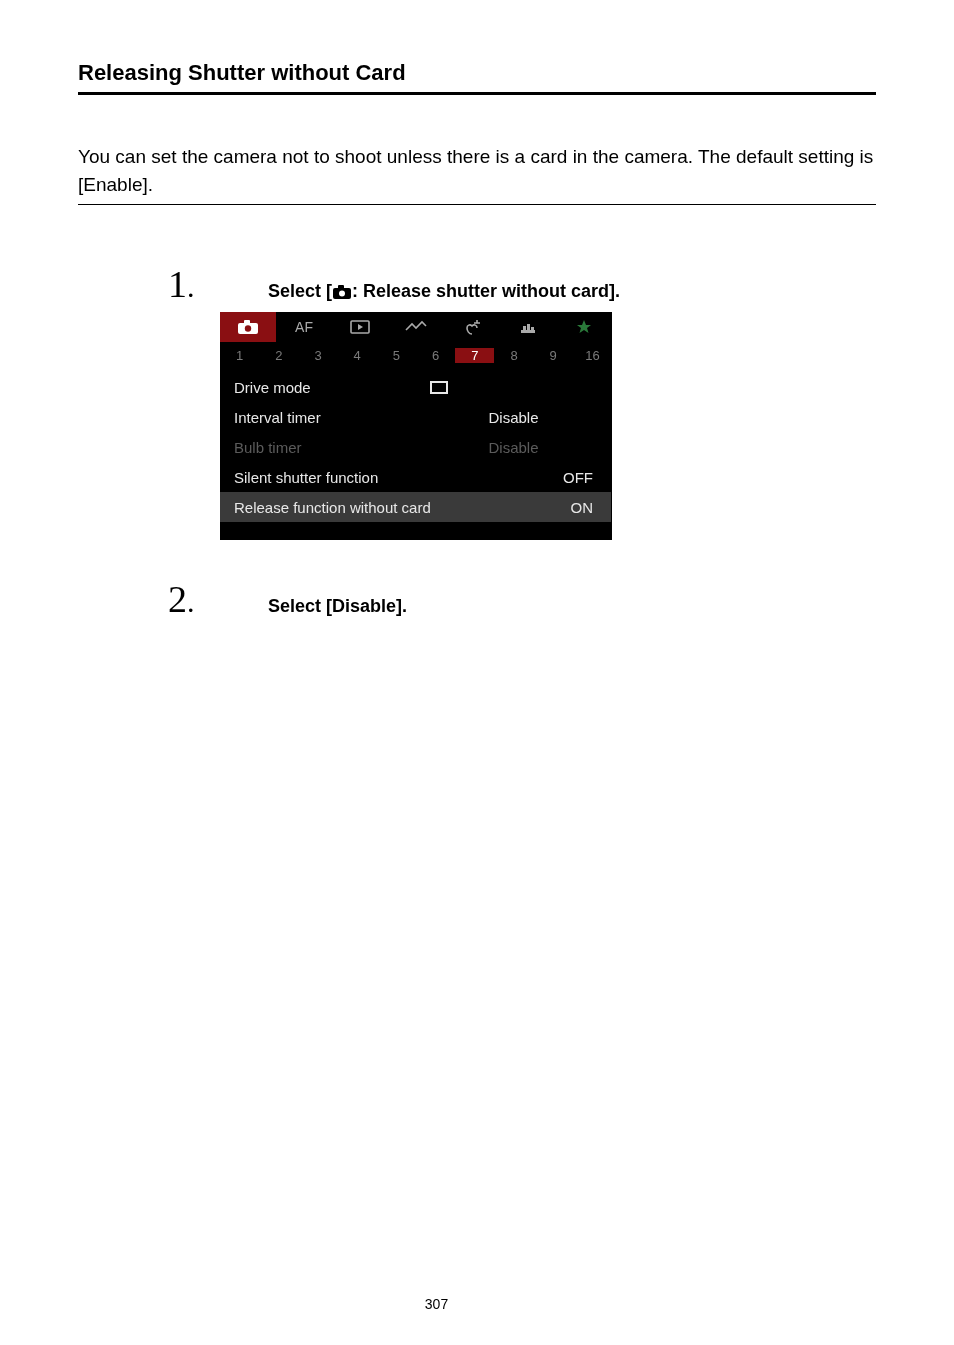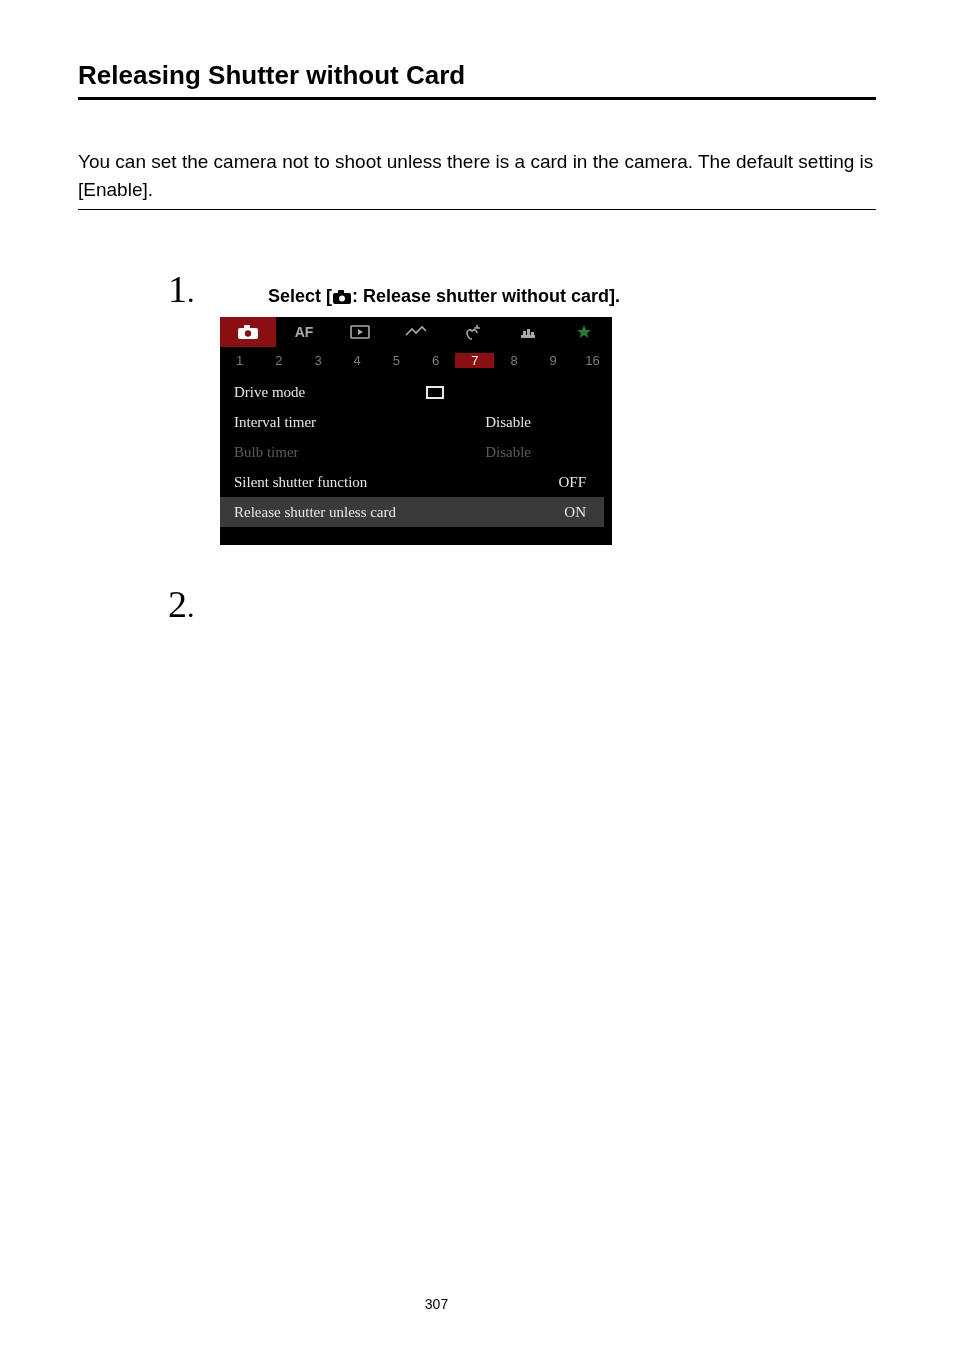--- a/index.html
+++ b/index.html
@@ -1,18 +1,18 @@
 <!DOCTYPE html>
 <html><head>
 <meta charset="utf-8">
 <style>
   * { box-sizing: border-box; margin: 0; padding: 0; }
   html, body { width: 954px; height: 1345px; background: #fff; font-family: Arial, Helvetica, sans-serif; color: #000; }
   .page { padding: 60px 78px 0 78px; }
-  .title { font-size: 26px; font-weight: bold; margin-bottom: 6px; }
+  .title { font-size: 22px; font-weight: bold; margin-bottom: 6px; }
   .title-rule { border: none; border-top: 3px solid #000; margin-bottom: 48px; }
   .intro { font-size: 19px; line-height: 1.45; margin-bottom: 6px; }
   .intro-rule { border: none; border-top: 1px solid #000; margin-bottom: 60px; }
   .bold { font-weight: normal; }
 
   .steps { margin-left: 90px; }
   .step { display: flex; align-items: baseline; margin-bottom: 40px; }
   .step-num { font-size: 38px; font-family: "Times New Roman", serif; width: 52px; flex: 0 0 52px; line-height: 1; }
   .step-num .dot { font-size: 30px; }
   .step-body { flex: 1 1 auto; }
@@ -21,21 +21,21 @@
 
   
   .menu { width: 392px; background: #000; margin-top: 10px; font-family: Arial, sans-serif; }
   .menu-tabs { display: flex; height: 30px; align-items: center; }
   .tab { flex: 1 1 0; display:flex; align-items:center; justify-content:center; color:#aaa; height:100%; }
   .tab.active { background:#8a0f12; color:#fff; }
   .tab svg { display:block; }
   .menu-pages { display:flex; height: 26px; align-items:center; background:#000; color:#7a7a7a; font-size:13px; }
   .page-num { flex:1 1 0; text-align:center; }
   .page-num.active { background:#8a0f12; color:#fff; }
-  .menu-items { padding: 4px 8px 18px 0; font-family: Liberation Serif, serif; }
+  .menu-items { padding: 4px 1px 18px 0; }
   .menu-row { display:flex; align-items:center; height:30px; padding: 0 14px; color:#e8e8e8; font-size:15px; }
   .menu-row.dim { color:#5b5b5b; }
   .menu-row.highlight { background:#3a3a3a; }
   .menu-row .mlabel { flex: 0 0 66%; }
   .menu-row .mvalue { flex: 1 1 auto; text-align:center; }
   .menu-row .mvalue.right { text-align:right; padding-right: 4px; }
   .menu-row .micon { flex:1 1 auto; display:flex; align-items:center; }
   .box-icon { display:inline-block; width:18px; height:13px; border:2px solid #e8e8e8; }
 
   .pagenum { position: absolute; left:0; width:873px; text-align:center; top: 1296px; font-size:14px; color:#000; }
@@ -73,21 +73,21 @@
 
         <div class="menu">
           <div class="menu-tabs">
             <div class="tab active">
               <svg width="22" height="16" viewBox="0 0 22 16">
                   <rect x="1" y="4" width="20" height="11" rx="2" fill="#fff"></rect>
                   <rect x="7" y="1" width="6" height="4" rx="1" fill="#fff"></rect>
                   <circle cx="11" cy="9.5" r="3.2" fill="#8a0f12"></circle>
                 </svg>
             </div>
-            <div class="tab" style="font-size:14px;font-weight:bold;">AF</div>
+            <div class="tab" style="font-size:14px;font-weight:normal;">AF</div>
             <div class="tab">
               <svg width="20" height="14" viewBox="0 0 20 14">
                   <rect x="1" y="1" width="18" height="12" rx="1" fill="none" stroke="#aaa" stroke-width="1.6"></rect>
                   <polygon points="8,4 8,10 13,7" fill="#aaa"></polygon>
                 </svg>
             </div>
             <div class="tab">
               <svg width="24" height="14" viewBox="0 0 24 14">
                   <path d="M2 10 L8 4 L12 8 L18 2 L22 6" fill="none" stroke="#aaa" stroke-width="1.6"></path>
                 </svg>
@@ -136,29 +136,32 @@
             </div>
             <div class="menu-row dim">
               <div class="mlabel" style="flex:0 0 54%">Bulb timer</div>
               <div class="mvalue">Disable</div>
             </div>
             <div class="menu-row">
               <div class="mlabel">Silent shutter function</div>
               <div class="mvalue right">OFF</div>
             </div>
             <div class="menu-row highlight">
-              <div class="mlabel" style="flex:0 0 80%">Release shutter unless card</div>
+              <div class="mlabel" style="flex:0 0 80%">Release function without card</div>
               <div class="mvalue right">ON</div>
             </div>
           </div>
         </div>
       </div>
     </div>
 
     <div class="step">
       <div class="step-num">
         <span>2</span><span class="dot">.</span>
       </div>
+      <div class="step-body">
+        <div class="step-label">Select [Disable].</div>
+      </div>
     </div>
   </div>
 </div>
 
 <div class="pagenum">307</div>
 
 </body></html>

